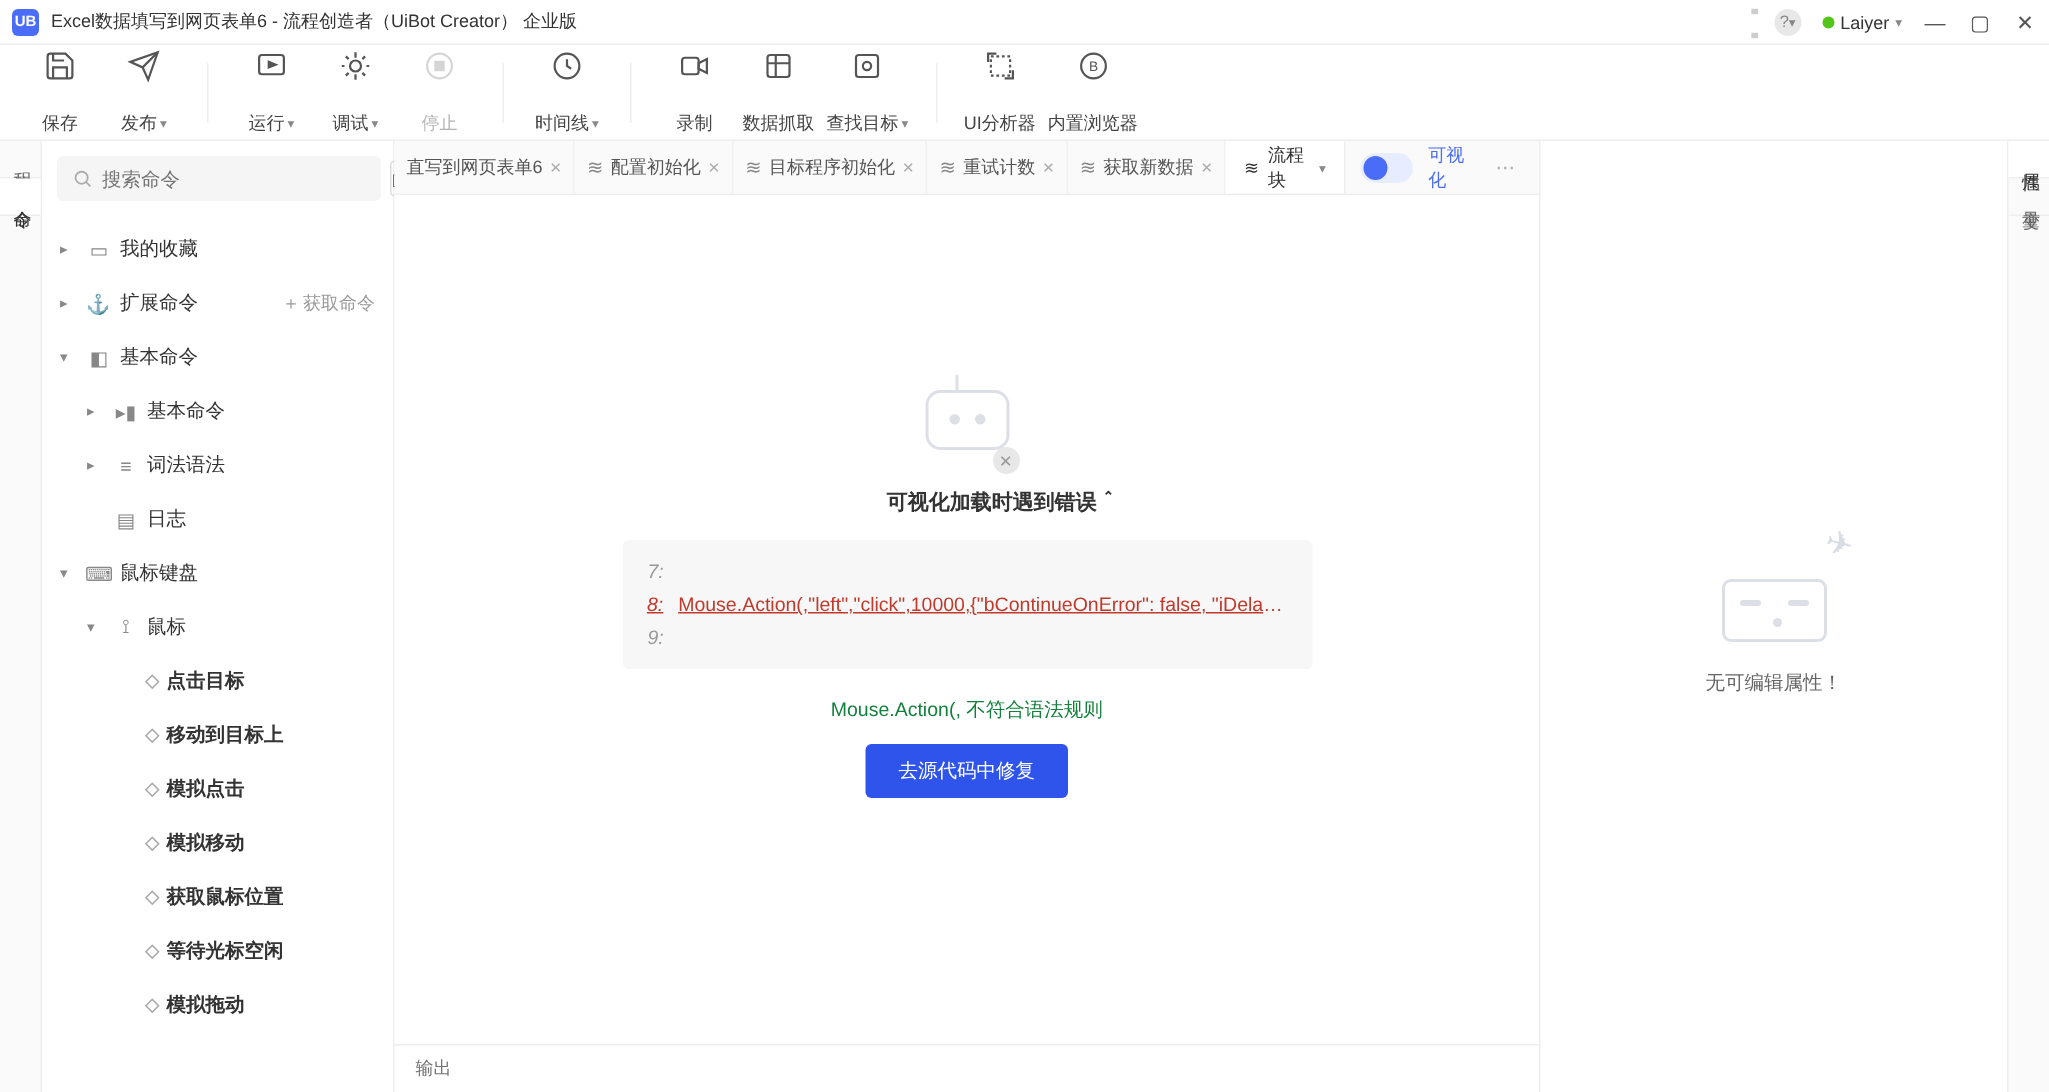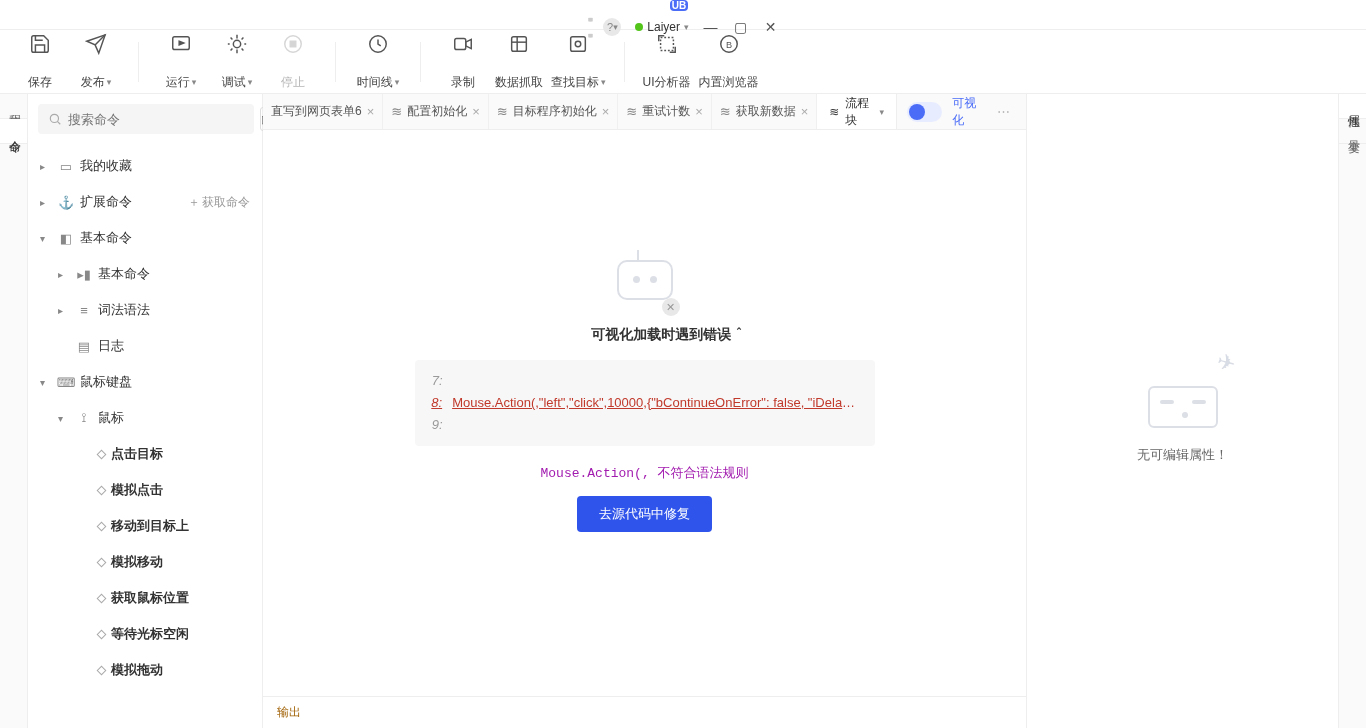--- a/index.html
+++ b/index.html
@@ -1,18 +1,18 @@
 <!DOCTYPE html>
 <html><head>
 <meta charset="utf-8">
 <style>
 * { margin: 0; padding: 0; box-sizing: border-box; font-family: "Microsoft YaHei", "PingFang SC", sans-serif; }
 body { width: 1366px; height: 728px; overflow: hidden; background: #fff; font-size: 13px; color: #333; }
 
-.title-bar { height: 30px; display: flex; align-items: center; padding: 0 8px; border-bottom: 1px solid #eee; flex-direction: column; }
+.title-bar { height: 30px; display: flex; align-items: center; padding: 0 8px; border-bottom: 1px solid #eee; }
 .title-bar .logo { width: 18px; height: 18px; background: #4a6cf7; border-radius: 4px; color: #fff; font-size: 10px; font-weight: bold; display: flex; align-items: center; justify-content: center; margin-right: 8px; }
 .title-bar .title { flex: 1; font-size: 12px; color: #333; }
 .title-bar .right { display: flex; align-items: center; gap: 14px; font-size: 12px; color: #666; }
 .title-bar .user { display: flex; align-items: center; gap: 4px; color: #333;}
 .title-bar .dot { width: 8px; height: 8px; border-radius: 50%; background: #52c41a; }
 .title-bar .win-btn { width: 16px; height: 16px; display: flex; align-items: center; justify-content: center; cursor: pointer; color: #555; font-size: 14px; }
 .title-bar .grip { color: #ccc; font-size: 14px; letter-spacing: -4px;}
 .title-bar .help-ic { width:18px; height:18px; border-radius:50%; background:#e8e8e8; color:#888; display:flex; align-items:center; justify-content:center; font-size:11px;}
 
 .toolbar { height: 64px; display: flex; align-items: center; padding: 0 16px; border-bottom: 1px solid #eee; gap: 8px; }
@@ -61,44 +61,45 @@
 .robot-eye { width:7px; height:7px; background:#dcdfe6; border-radius:50%; position:absolute; top:14px;}
 .robot-eye.l{left:14px;} .robot-eye.r{right:14px;}
 .robot-ant { width:2px; height:10px; background:#dcdfe6; position:absolute; top:-4px; left:27px;}
 .robot-x { position:absolute; bottom:-2px; right:0; width:18px; height:18px; border-radius:50%; background:#e8e8e8; color:#999; font-size:11px; display:flex; align-items:center; justify-content:center;}
 .err-title { font-size: 14px; font-weight: 600; color: #333; margin-bottom: 16px; display:flex; align-items:flex-start; gap:4px;margin-left:45px;}
 .code-box { width: 460px; background: #f7f7f7; border-radius: 4px; padding: 10px 14px; font-family: Consolas, monospace; font-size: 13px; color: #666; }
 .code-line { display: flex; gap: 10px; line-height: 22px;}
 .code-line .ln { color: #999; font-style: italic; width: 14px; text-align: right; }
 .code-line.err .ln { color: #c0392b; text-decoration:underline;}
 .code-line.err .code { color: #c0392b; text-decoration: underline; cursor:pointer; white-space:nowrap; overflow:hidden; text-overflow:ellipsis; max-width:420px;}
-.err-msg { color: #a21caf; font-size: 13px; margin-top: 18px; font-family: Liberation Mono, monospace; }
+.err-msg { color: #15803d; font-size: 13px; margin-top: 18px; }
 .fix-btn { margin-top: 14px; background: #2f54eb; color: #fff; border: none; padding: 9px 22px; border-radius: 4px; font-size: 13px; cursor: pointer; }
 
-.output-bar { height:32px; border-top:1px solid #eee; display:flex; align-items:center; padding:0 14px; font-size:12px; color:#a16207;}
+.output-bar { height:32px; border-top:1px solid #eee; display:flex; align-items:center; padding:0 14px; font-size:12px; color:#737373;}
 
 .right-panel { width: 312px; border-left: 1px solid #eee; display: flex; flex-direction: column; align-items: center; justify-content: center; background:#fff;}
 .right-ill { width:90px; height:70px; position:relative; margin-bottom:18px;}
 .box-body { width:70px; height:42px; border:2px solid #dcdfe6; border-radius:6px; position:absolute; bottom:0; left:10px; background:#fff;}
 .box-slot { width:14px; height:4px; background:#dcdfe6; border-radius:2px; position:absolute; top:12px;}
 .box-slot.a{left:10px;} .box-slot.b{right:10px;}
 .box-dot { width:6px; height:6px; border-radius:50%; background:#dcdfe6; position:absolute; bottom:8px; left:32px;}
 .plane { position:absolute; top:-8px; right:-8px; font-size:22px; color:#d8dce5; transform:rotate(15deg);}
 .right-msg { font-size: 13px; color: #666; }
 
 .rtab { width: 28px; background: #fafafa; border-left: 1px solid #eee; display: flex; flex-direction: column; align-items: center; }
 .rtab-item { writing-mode: vertical-rl; padding: 12px 4px; font-size: 12px; color: #666; cursor: pointer; border-bottom:1px solid #eee; width:100%; text-align:center;}
 .rtab-item.active { background: #fff; color: #333; }
 svg { display:block; }
 </style>
 </head>
 <body>
 
 <div class="title-bar">
   <div class="logo">UB</div>
+  <div class="title">Excel数据填写到网页表单6 - 流程创造者（UiBot Creator）  企业版</div>
   <div class="right">
     <span class="grip">▪▪<br>▪▪</span>
     <span class="help-ic">?<span class="caret">▾</span></span>
     <span class="user">
         <span class="dot"></span>
         <span>Laiyer</span>
         <span class="caret">▾</span>
       </span>
     <span class="win-btn">—</span>
     <span class="win-btn">▢</span>
@@ -287,25 +288,25 @@
           <span class="arrow">▾</span>
           <span class="ic">⟟</span>
           <span>鼠标</span>
         </div>
       <div class="tree-node d3">
           <span class="diamond"></span>
           <span>点击目标</span>
         </div>
       <div class="tree-node d3">
           <span class="diamond"></span>
+          <span>移动到目标上</span>
+        </div>
+      <div class="tree-node d3">
+          <span class="diamond"></span>
           <span>模拟点击</span>
-        </div>
-      <div class="tree-node d3">
-          <span class="diamond"></span>
-          <span>移动到目标上</span>
         </div>
       <div class="tree-node d3">
           <span class="diamond"></span>
           <span>模拟移动</span>
         </div>
       <div class="tree-node d3">
           <span class="diamond"></span>
           <span>获取鼠标位置</span>
         </div>
       <div class="tree-node d3">

